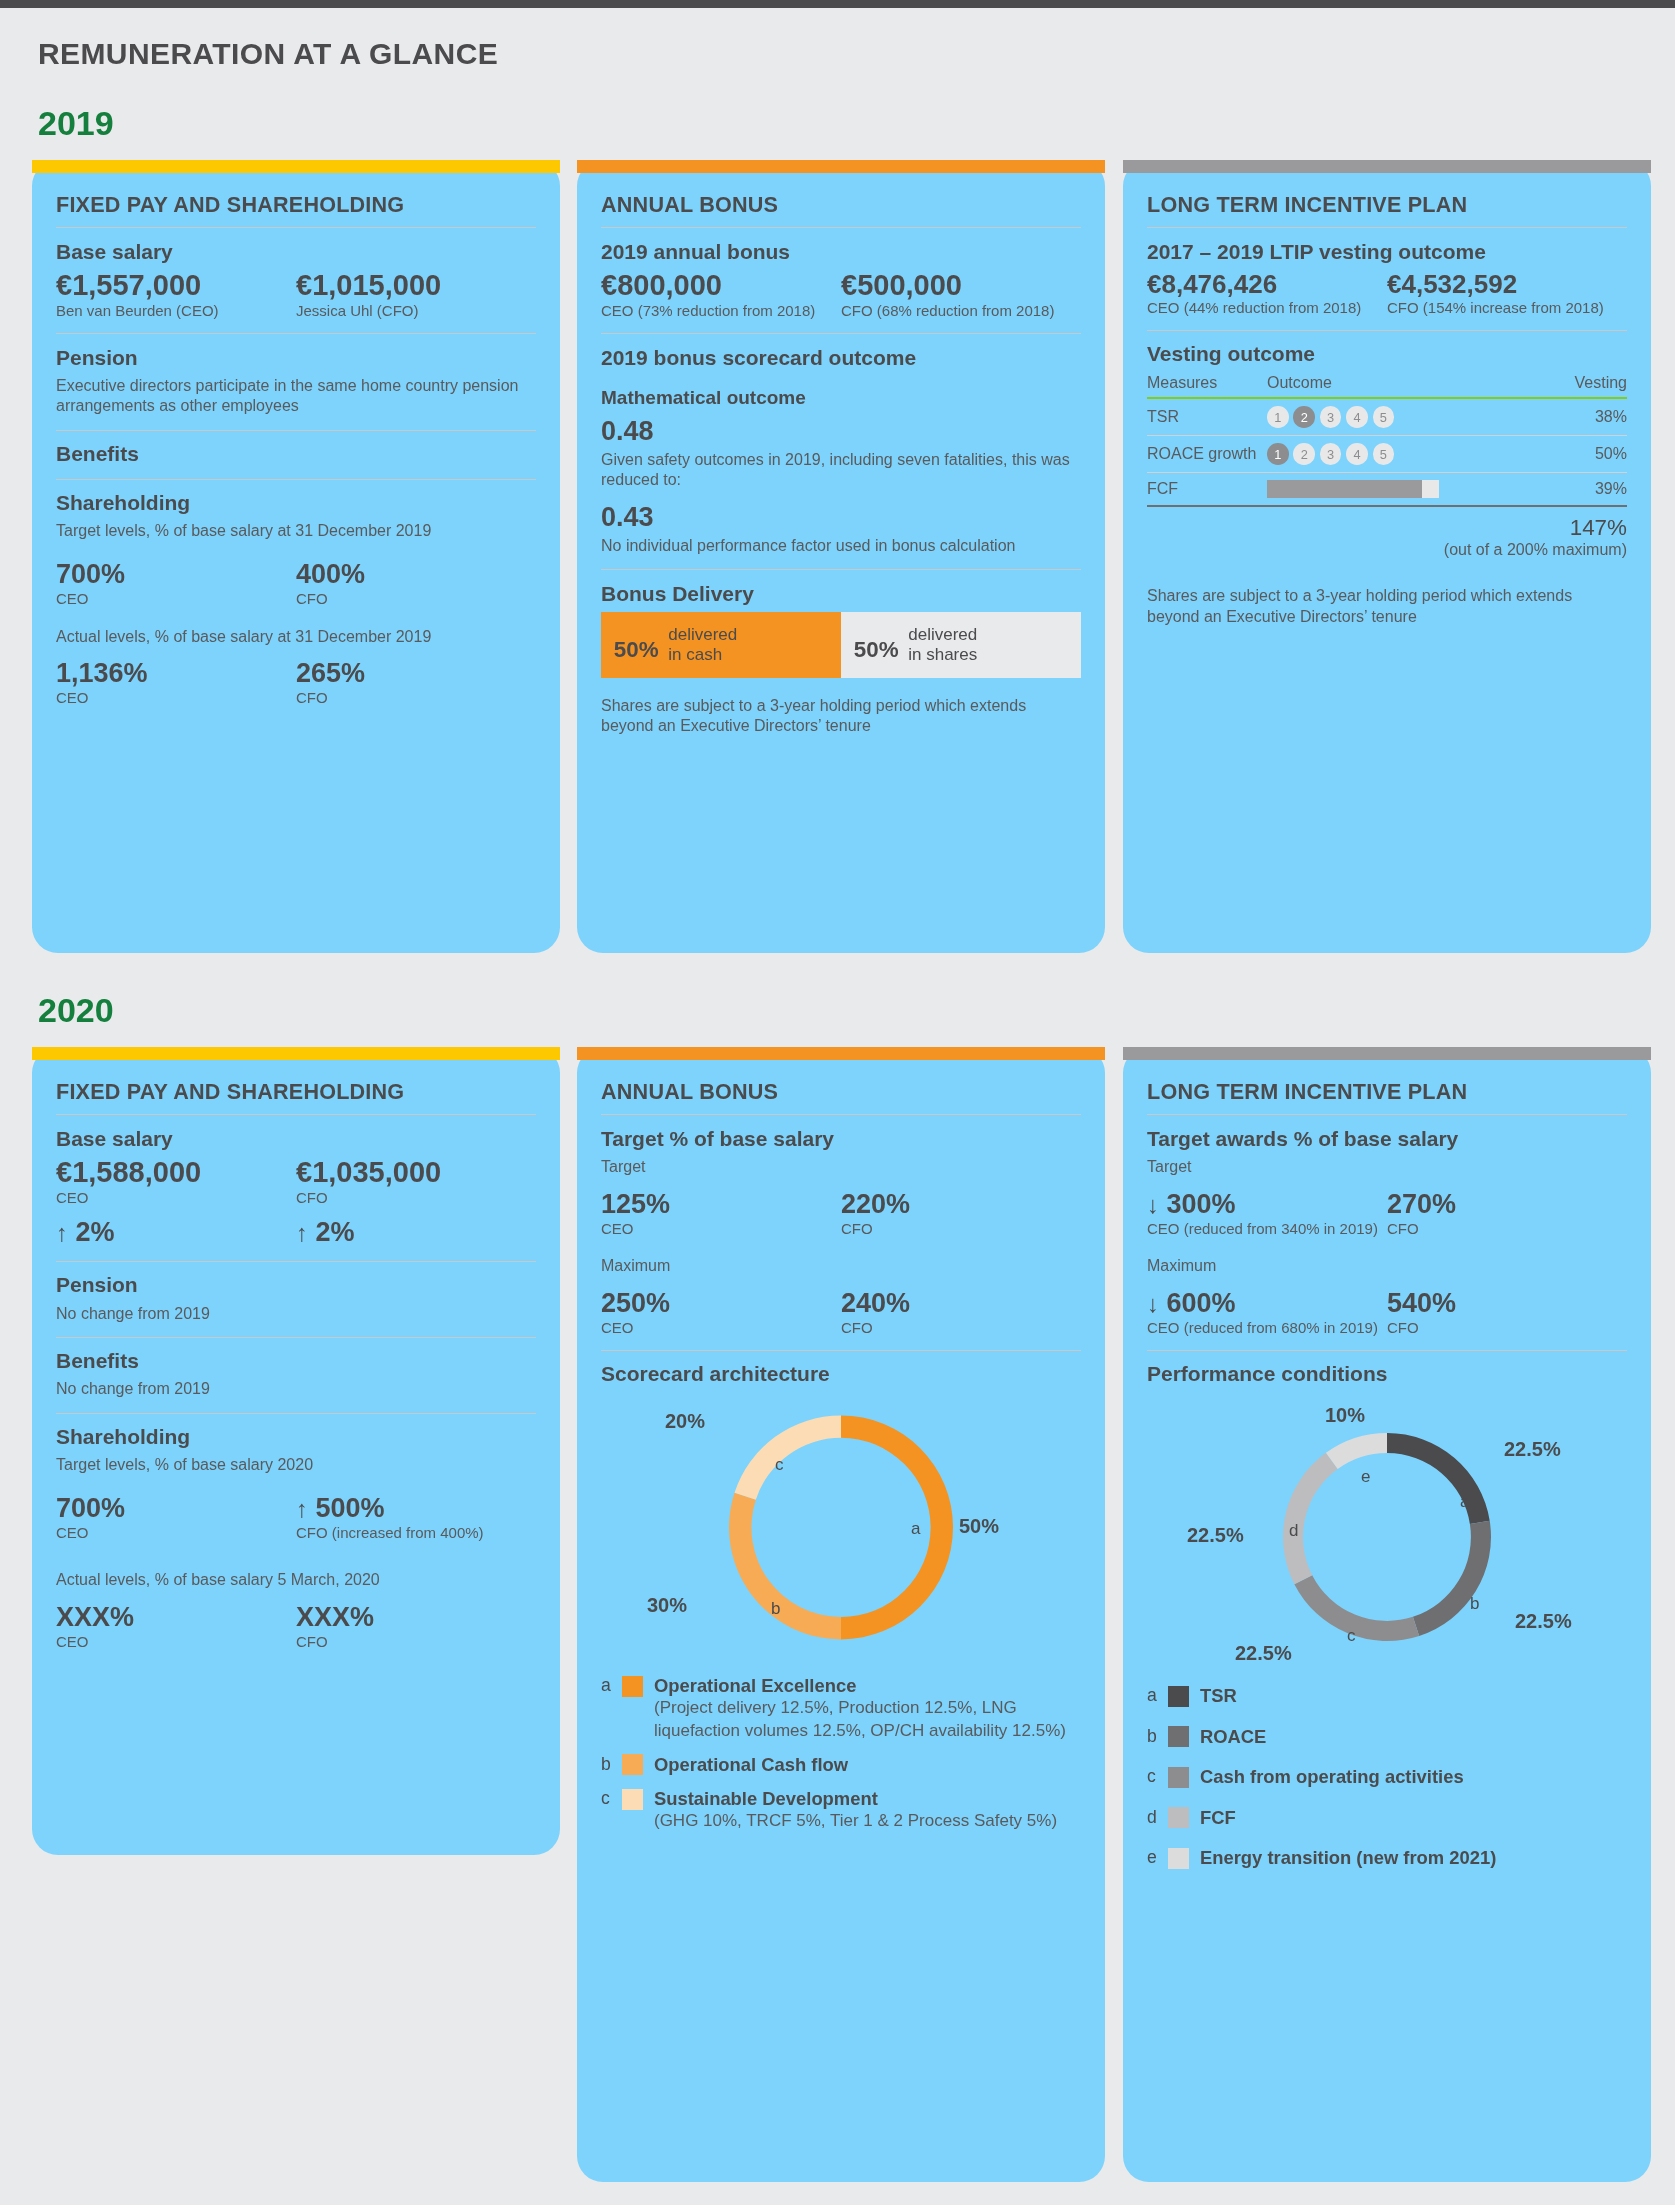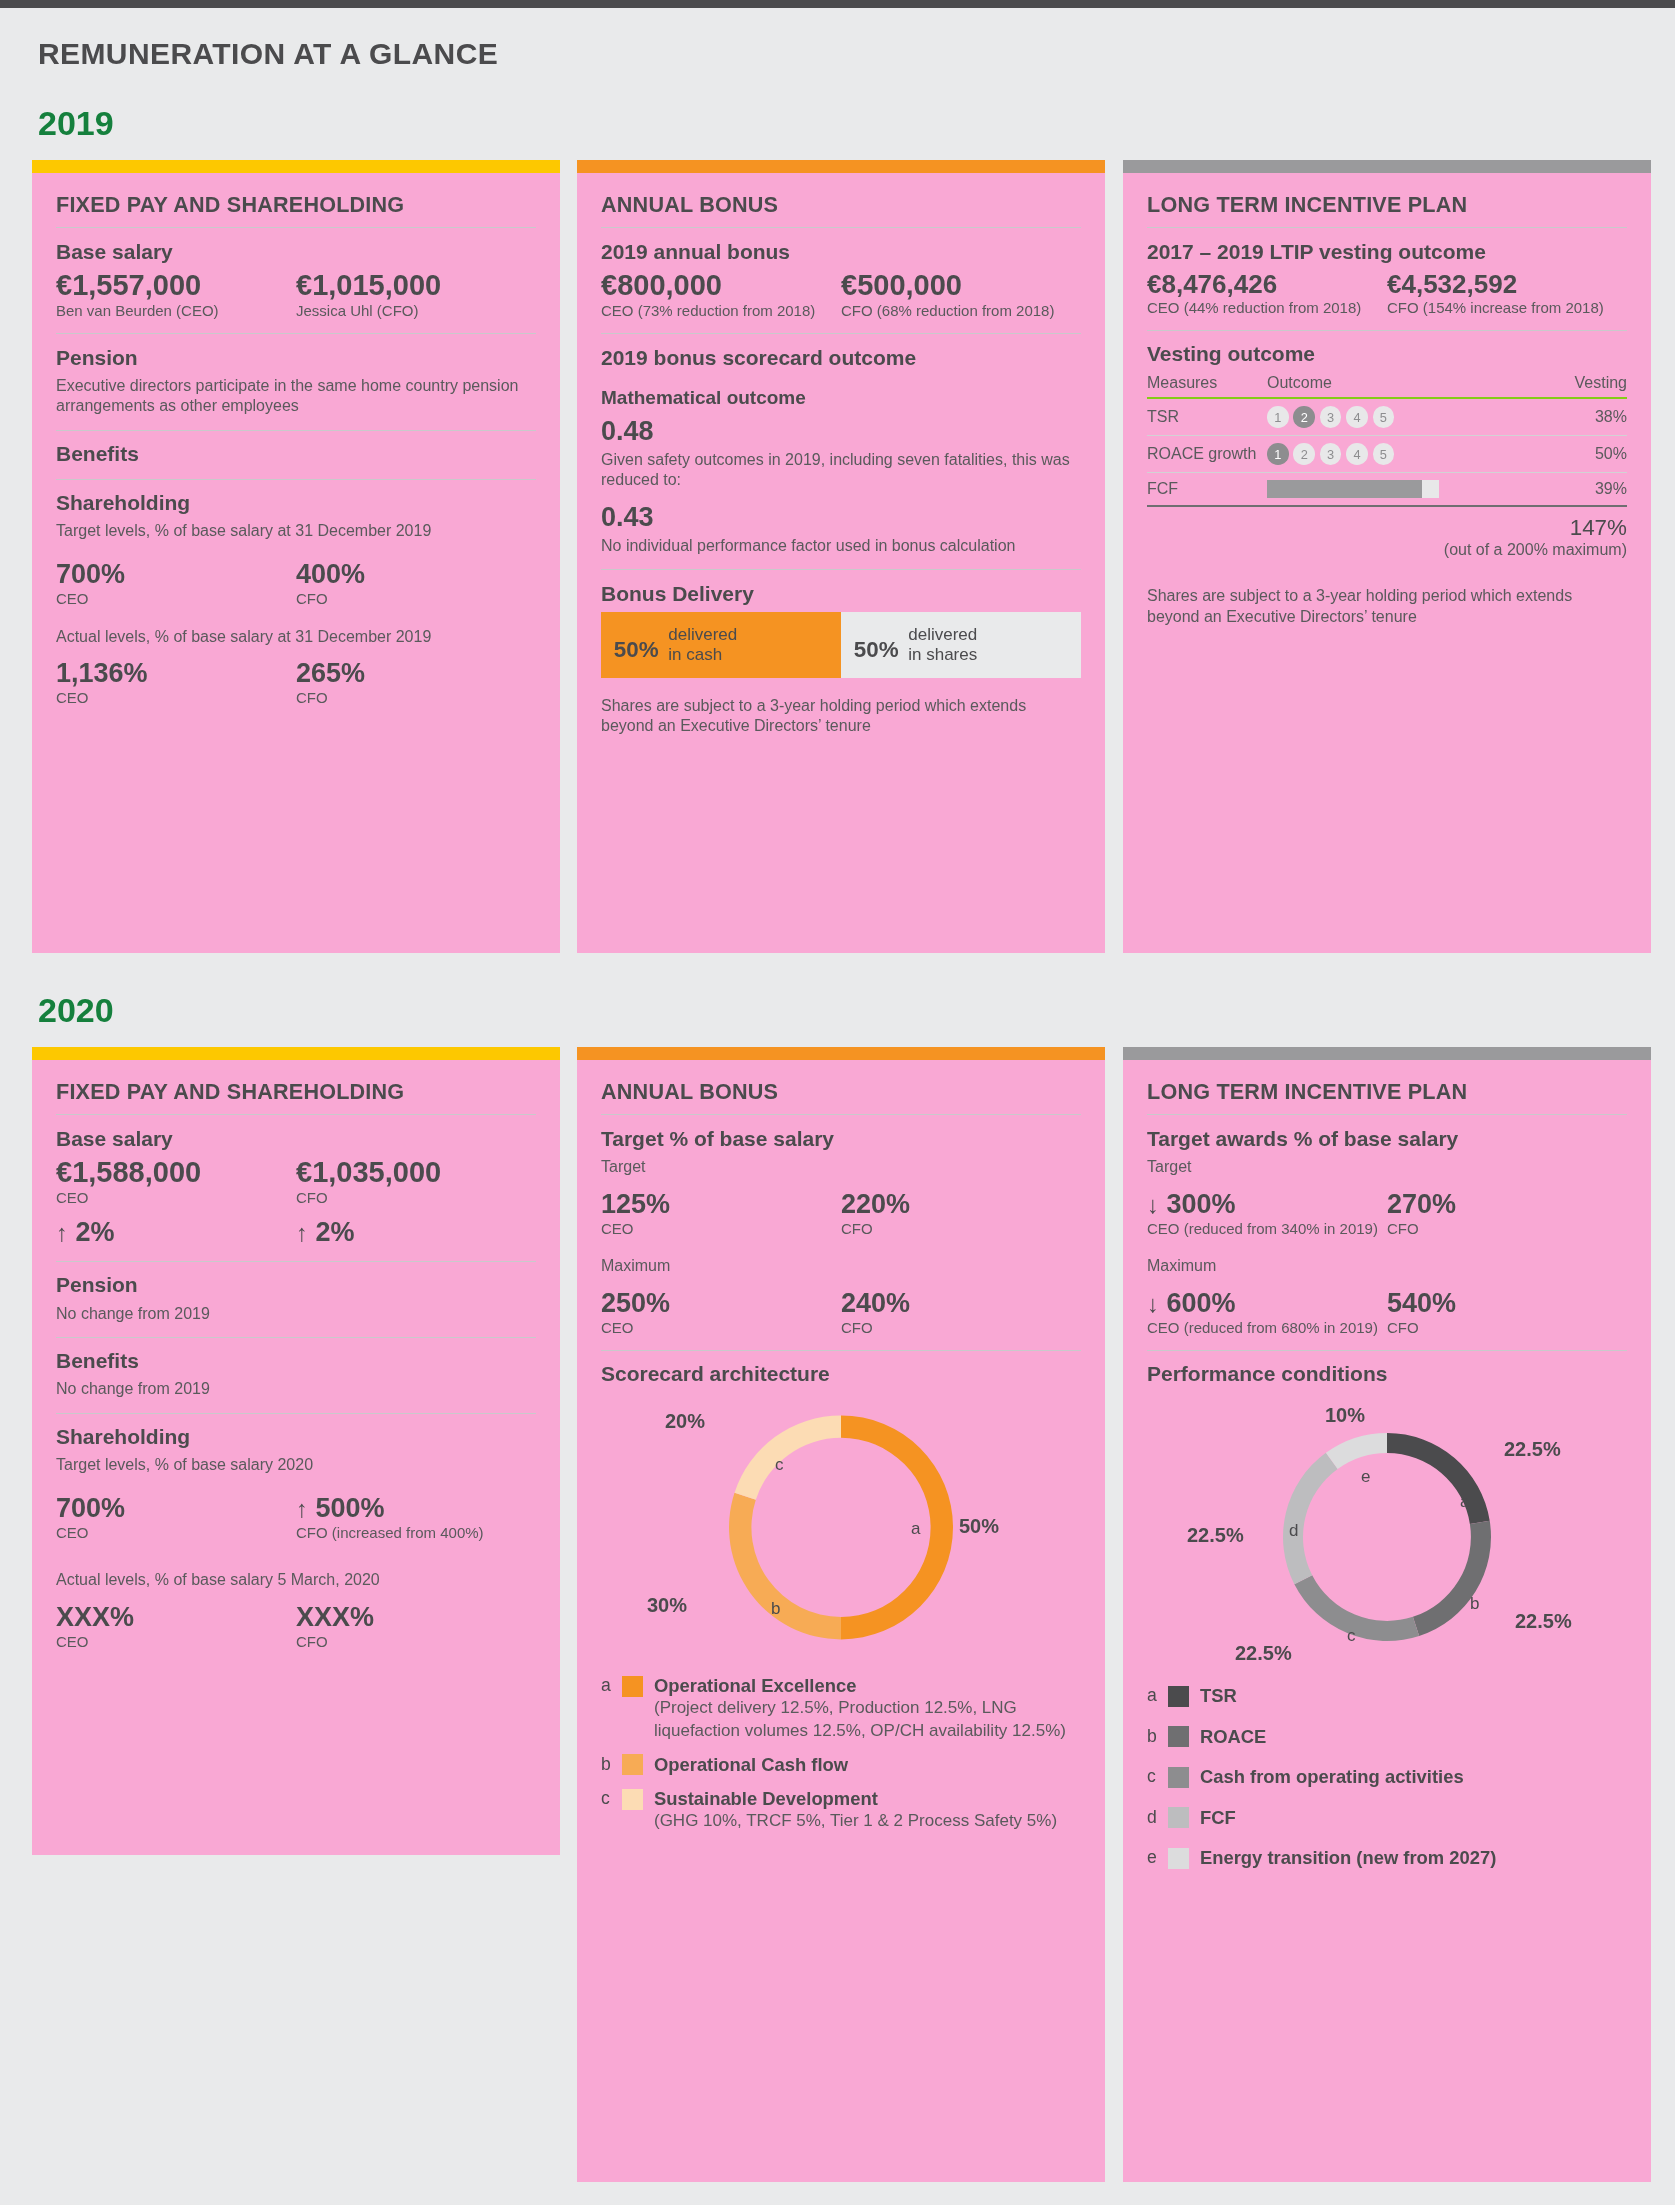--- a/index.html
+++ b/index.html
@@ -14,21 +14,21 @@
   }
   .topbar { position:absolute; left:0; top:0; width:1676px; height:8px; background:#4b4b4d; }
   .page-title {
     position:absolute; left:38px; top:37px;
     font-size:30px; font-weight:bold; letter-spacing:0.4px; color:#4b4b4d;
   }
   .year-label { font-size:34px; font-weight:bold; color:#15803d; }
   #year-2019-label { position:absolute; left:38px; top:104px; }
   #year-2020-label { position:absolute; left:38px; top:991px; }
 
-  .card { position:absolute; background:#f9a8d4; }
+  .card { position:absolute; background:#7dd3fc;border-radius:26px; }
   .card-bar { height:12.8px; width:100%; }
   .bar-yellow { background:#fdc800; }
   .bar-orange { background:#f59322; }
   .bar-grey   { background:#9a9a9c; }
   .card-inner { padding: 19px 24px 19px 24px; }
 
   .card-title {
     font-size:21.6px; font-weight:bold; letter-spacing:0.2px; color:#4b4b4d;
     padding-bottom:9.6px;
   }
@@ -502,17 +502,17 @@
       <span class="legend-title">Cash from operating activities</span>
     </div>
     <div class="legend-row" style="margin-bottom:17.6px;">
       <span class="legend-letter">d</span>
       <span class="legend-swatch" style="background:#bdbdbf;"></span>
       <span class="legend-title">FCF</span>
     </div>
     <div class="legend-row">
       <span class="legend-letter">e</span>
       <span class="legend-swatch" style="background:#dcdcdd;"></span>
-      <span class="legend-title">Energy transition (new from 2027)</span>
+      <span class="legend-title">Energy transition (new from 2021)</span>
     </div>
   </div>
 </div>
 
 
 </body></html>

